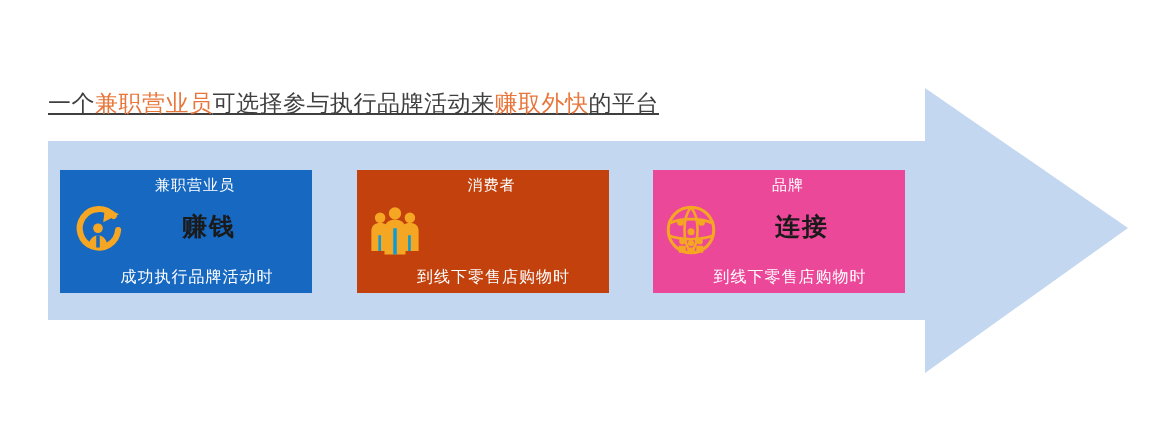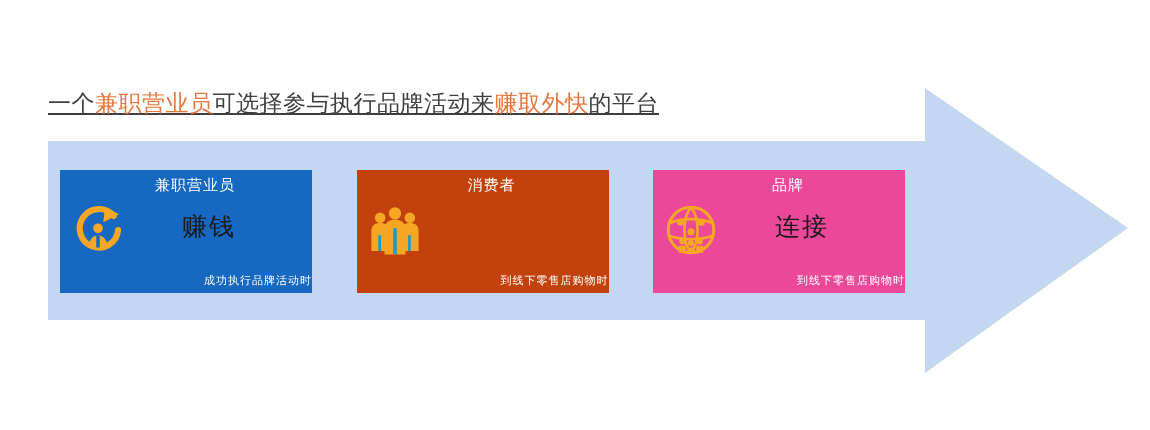--- a/index.html
+++ b/index.html
@@ -76,30 +76,30 @@
   .card-main {
     position: absolute;
     left: 0;
     right: 0;
     top: 40px;
     text-align: center;
     font-size: 25px;
     color: #1a1a1a;
     letter-spacing: 2px;
     padding-left: 46px;
-    font-weight: normal;
+    font-weight: bold;
   }
   .card-footer {
     position: absolute;
     left: 0;
     right: 0;
     bottom: 5px;
-    text-align: right;
+    text-align: center;
     color: #ffffff;
-    font-size: 11px;
+    font-size: 16px;
     letter-spacing: 1px;
     padding-left: 22px;
   }
 </style>
 </head>
 <body>
 
 <svg id="arrow-shape" viewBox="0 0 1080 285" preserveAspectRatio="none" aria-hidden="true">
   <polygon points="0,53 877,53 877,0 1080,140 877,285 877,232 0,232" fill="#c3d7f0"></polygon>
 </svg>

